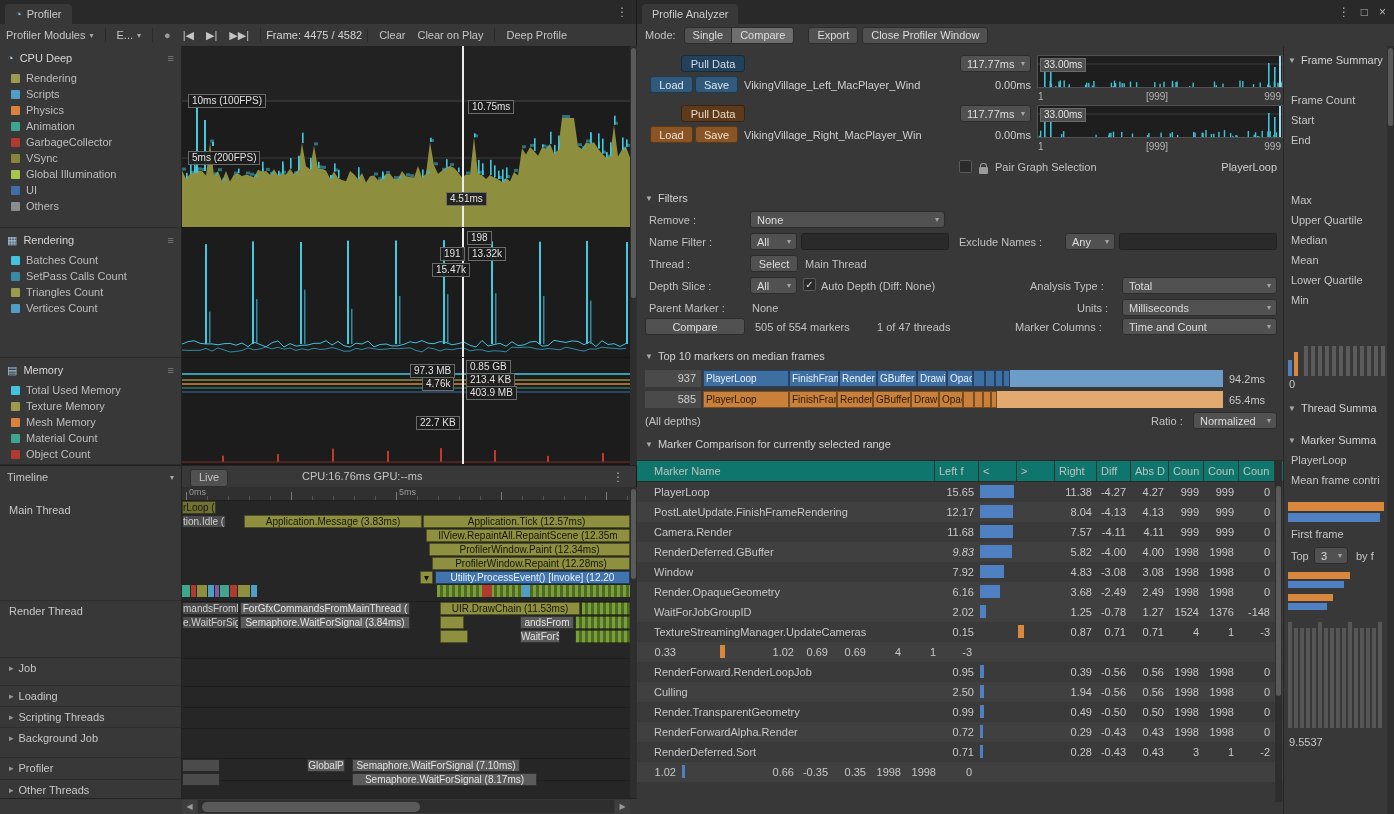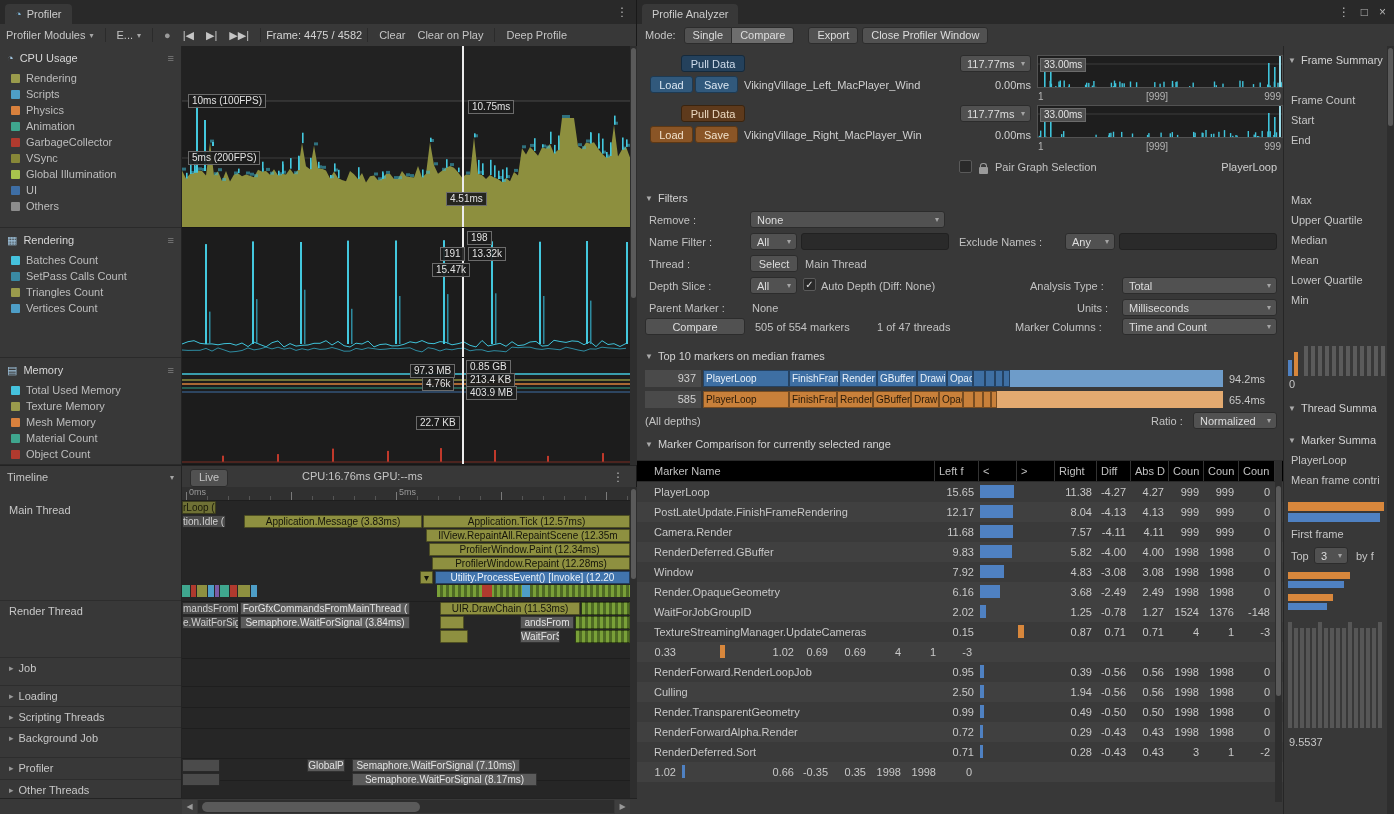--- a/index.html
+++ b/index.html
@@ -112,21 +112,21 @@
   .t10-bar{display:flex;width:520px;height:17px;margin-left:2px;flex:none;}
   .t10-seg{display:block;height:17px;line-height:16px;font-size:10px;overflow:hidden;white-space:nowrap;
            box-sizing:border-box;border:1px solid rgba(0,0,0,0.4);padding-left:2px;flex:none;}
   .seg-blue{background:#3e6fa3;color:#e8f0f8;}
   .seg-orange{background:#c8803a;color:#2a1a08;}
   .t10-tail{flex:1;height:17px;}
   .tail-blue{background:#6e9cc9;}
   .tail-orange{background:#e3aa70;}
   .t10-total{margin-left:6px;color:#c8c8c8;}
   
-  #cmp-head{position:absolute;left:0;top:414px;width:646px;height:22px;background:#000000;
+  #cmp-head{position:absolute;left:0;top:414px;width:646px;height:22px;background:#0f766e;
             border-top:1px solid #2a2a2a;border-bottom:1px solid #2a2a2a;display:flex;box-sizing:border-box;}
   .cmp-hcell{display:block;line-height:20px;color:#c0c0c0;padding-left:4px;border-right:1px solid #333333;
              box-sizing:border-box;overflow:hidden;white-space:nowrap;flex:none;}
   .cmp-hcell.name{padding-left:17px;}
   #cmp-body{position:absolute;left:0;top:436px;width:646px;height:320px;overflow:hidden;}
   .cmp-row{display:flex;height:20px;background:#3a3a3a;}
   .cmp-row.alt{background:#404040;}
   .cmp-cell{display:block;line-height:20px;color:#c8c8c8;box-sizing:border-box;overflow:hidden;white-space:nowrap;flex:none;}
   .cmp-cell.name{padding-left:17px;}
   .cmp-cell.num{text-align:right;padding-right:5px;}
@@ -181,21 +181,21 @@
       <span class="tbtn">Clear</span>
       <span class="tbtn">Clear on Play</span>
       <span class="tsep"></span>
       <span class="tbtn">Deep Profile</span>
     </div>
 
     <div id="modules-host">
         <div class="module" style="height: 182px;">
           <div class="module-head">
             <span class="module-icon">◔</span>
-            <span class="module-title">CPU Usage</span>
+            <span class="module-title">CPU Deep</span>
             <span class="module-burger">≡</span>
           </div>
           <div class="legend-item">
             <span class="legend-swatch" style="background: rgb(154, 155, 76);"></span>
             <span class="legend-label">Rendering</span>
           </div>
           <div class="legend-item">
             <span class="legend-swatch" style="background: rgb(78, 158, 199);"></span>
             <span class="legend-label">Scripts</span>
           </div>
@@ -949,21 +949,21 @@
             <span class="cmp-cell num barcell" style="width: 38px;"></span>
             <span class="cmp-cell num" style="width: 42px;">7.57</span>
             <span class="cmp-cell num" style="width: 34px;">-4.11</span>
             <span class="cmp-cell num" style="width: 38px;">4.11</span>
             <span class="cmp-cell num" style="width: 35px;">999</span>
             <span class="cmp-cell num" style="width: 35px;">999</span>
             <span class="cmp-cell num" style="width: 36px;">0</span>
           </div>
           <div class="cmp-row alt">
             <span class="cmp-cell name" style="width: 298px;">RenderDeferred.GBuffer</span>
-            <span class="cmp-cell num" style="width: 44px;">9.83</span>
+            <span class="cmp-cell num" style="width: 44px; font-style: italic;">9.83</span>
             <span class="cmp-cell num barcell" style="width: 38px;"><i class="bar" style="width: 32px; background: rgb(79, 129, 194);"></i></span>
             <span class="cmp-cell num barcell" style="width: 38px;"></span>
             <span class="cmp-cell num" style="width: 42px;">5.82</span>
             <span class="cmp-cell num" style="width: 34px;">-4.00</span>
             <span class="cmp-cell num" style="width: 38px;">4.00</span>
             <span class="cmp-cell num" style="width: 35px;">1998</span>
             <span class="cmp-cell num" style="width: 35px;">1998</span>
             <span class="cmp-cell num" style="width: 36px;">0</span>
           </div>
           <div class="cmp-row">

